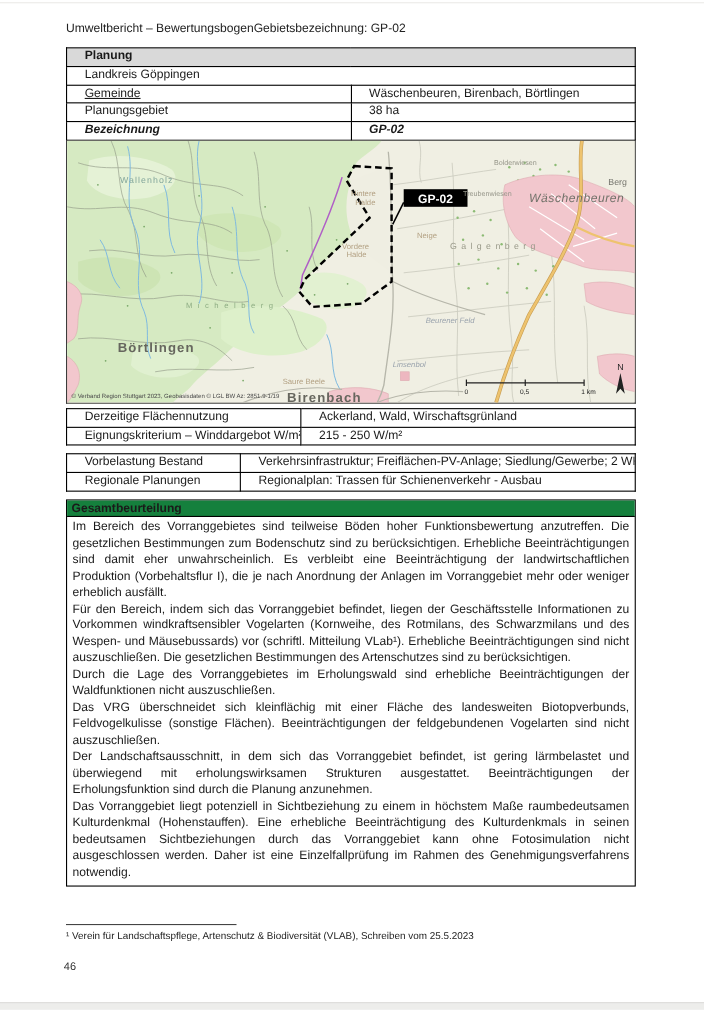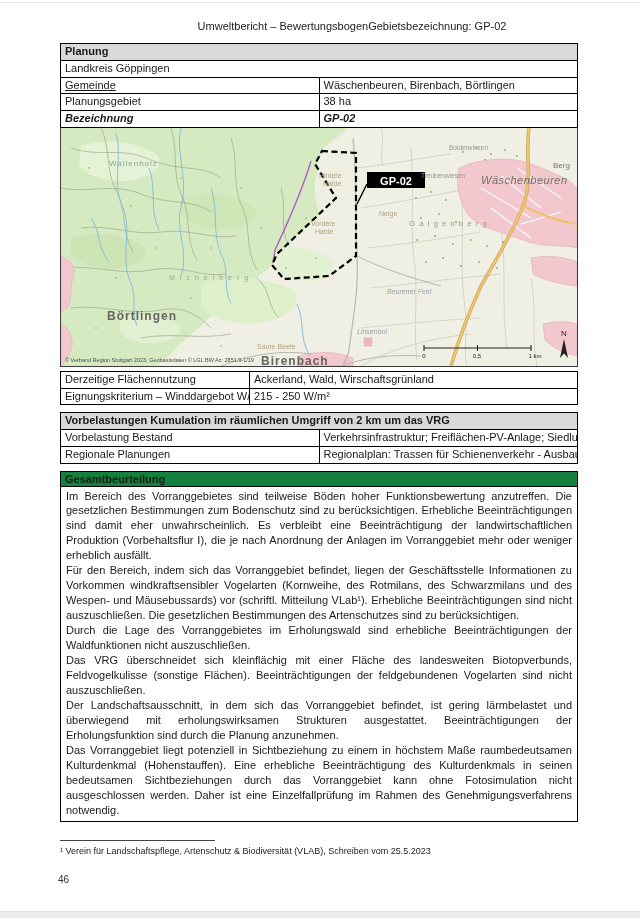--- a/index.html
+++ b/index.html
@@ -3,26 +3,26 @@
 <meta charset="utf-8">
 <style>
   html,body{margin:0;padding:0;}
   body{
     width:640px;height:918px;position:relative;background:#ffffff;
     font-family:"Liberation Sans", sans-serif;color:#1a1a1a;overflow:hidden;
   }
   .top-line{position:absolute;top:2px;left:0;width:640px;height:1px;background:#eceae8;}
   .page-header{
     position:absolute;top:20px;left:60px;width:520px;
-    display:flex;justify-content:center;font-size:11px;color:#222;margin-left:32px;
+    display:flex;justify-content:flex-start;font-size:11px;color:#222;
   }
   .content{position:absolute;top:43px;left:60px;width:518px;}
   table.tbl{border-collapse:collapse;width:100%;table-layout:fixed;}
   table.tbl td{
-    border:1px solid #000;padding:1px 4px;font-size:11px;line-height:1.25;
+    border:1px solid #000;padding:1px 16px;font-size:11px;line-height:1.25;
     vertical-align:middle;overflow:hidden;white-space:nowrap;
   }
   td.wrap{white-space:normal;}
   tr.hdr td{background:#d9d9d9;font-weight:bold;}
   td.lbl{}
   .w-planung{width:128px;text-decoration:underline;}
   .w-flaeche{width:180px;}
   .w-vorb{width:125px;margin-top:13px;}
   .bold{font-weight:bold;font-style:italic;}
   .big{font-size:13px;}
@@ -283,23 +283,20 @@
       <td class="lbl wrap">Eignungskriterium – Winddargebot W/m² in 160m ü. Grund</td>
       <td>215 - 250 W/m²</td>
     </tr>
   </tbody>
     </table>
 
   <div class="gap7"></div>
 
   <table class="tbl">
     <tbody>
-        <tr class="hdr">
-          <td colspan="2">Vorbelastungen Kumulation im räumlichen Umgriff von 2 km um das VRG</td>
-        </tr>
     <tr>
       <td class="lbl w-vorb">Vorbelastung Bestand</td>
       <td>Verkehrsinfrastruktur; Freiflächen-PV-Anlage; Siedlung/Gewerbe; 2 WKA geplant</td>
     </tr>
     <tr>
       <td class="lbl">Regionale Planungen</td>
       <td>Regionalplan: Trassen für Schienenverkehr - Ausbau</td>
     </tr>
   </tbody>
     </table>

